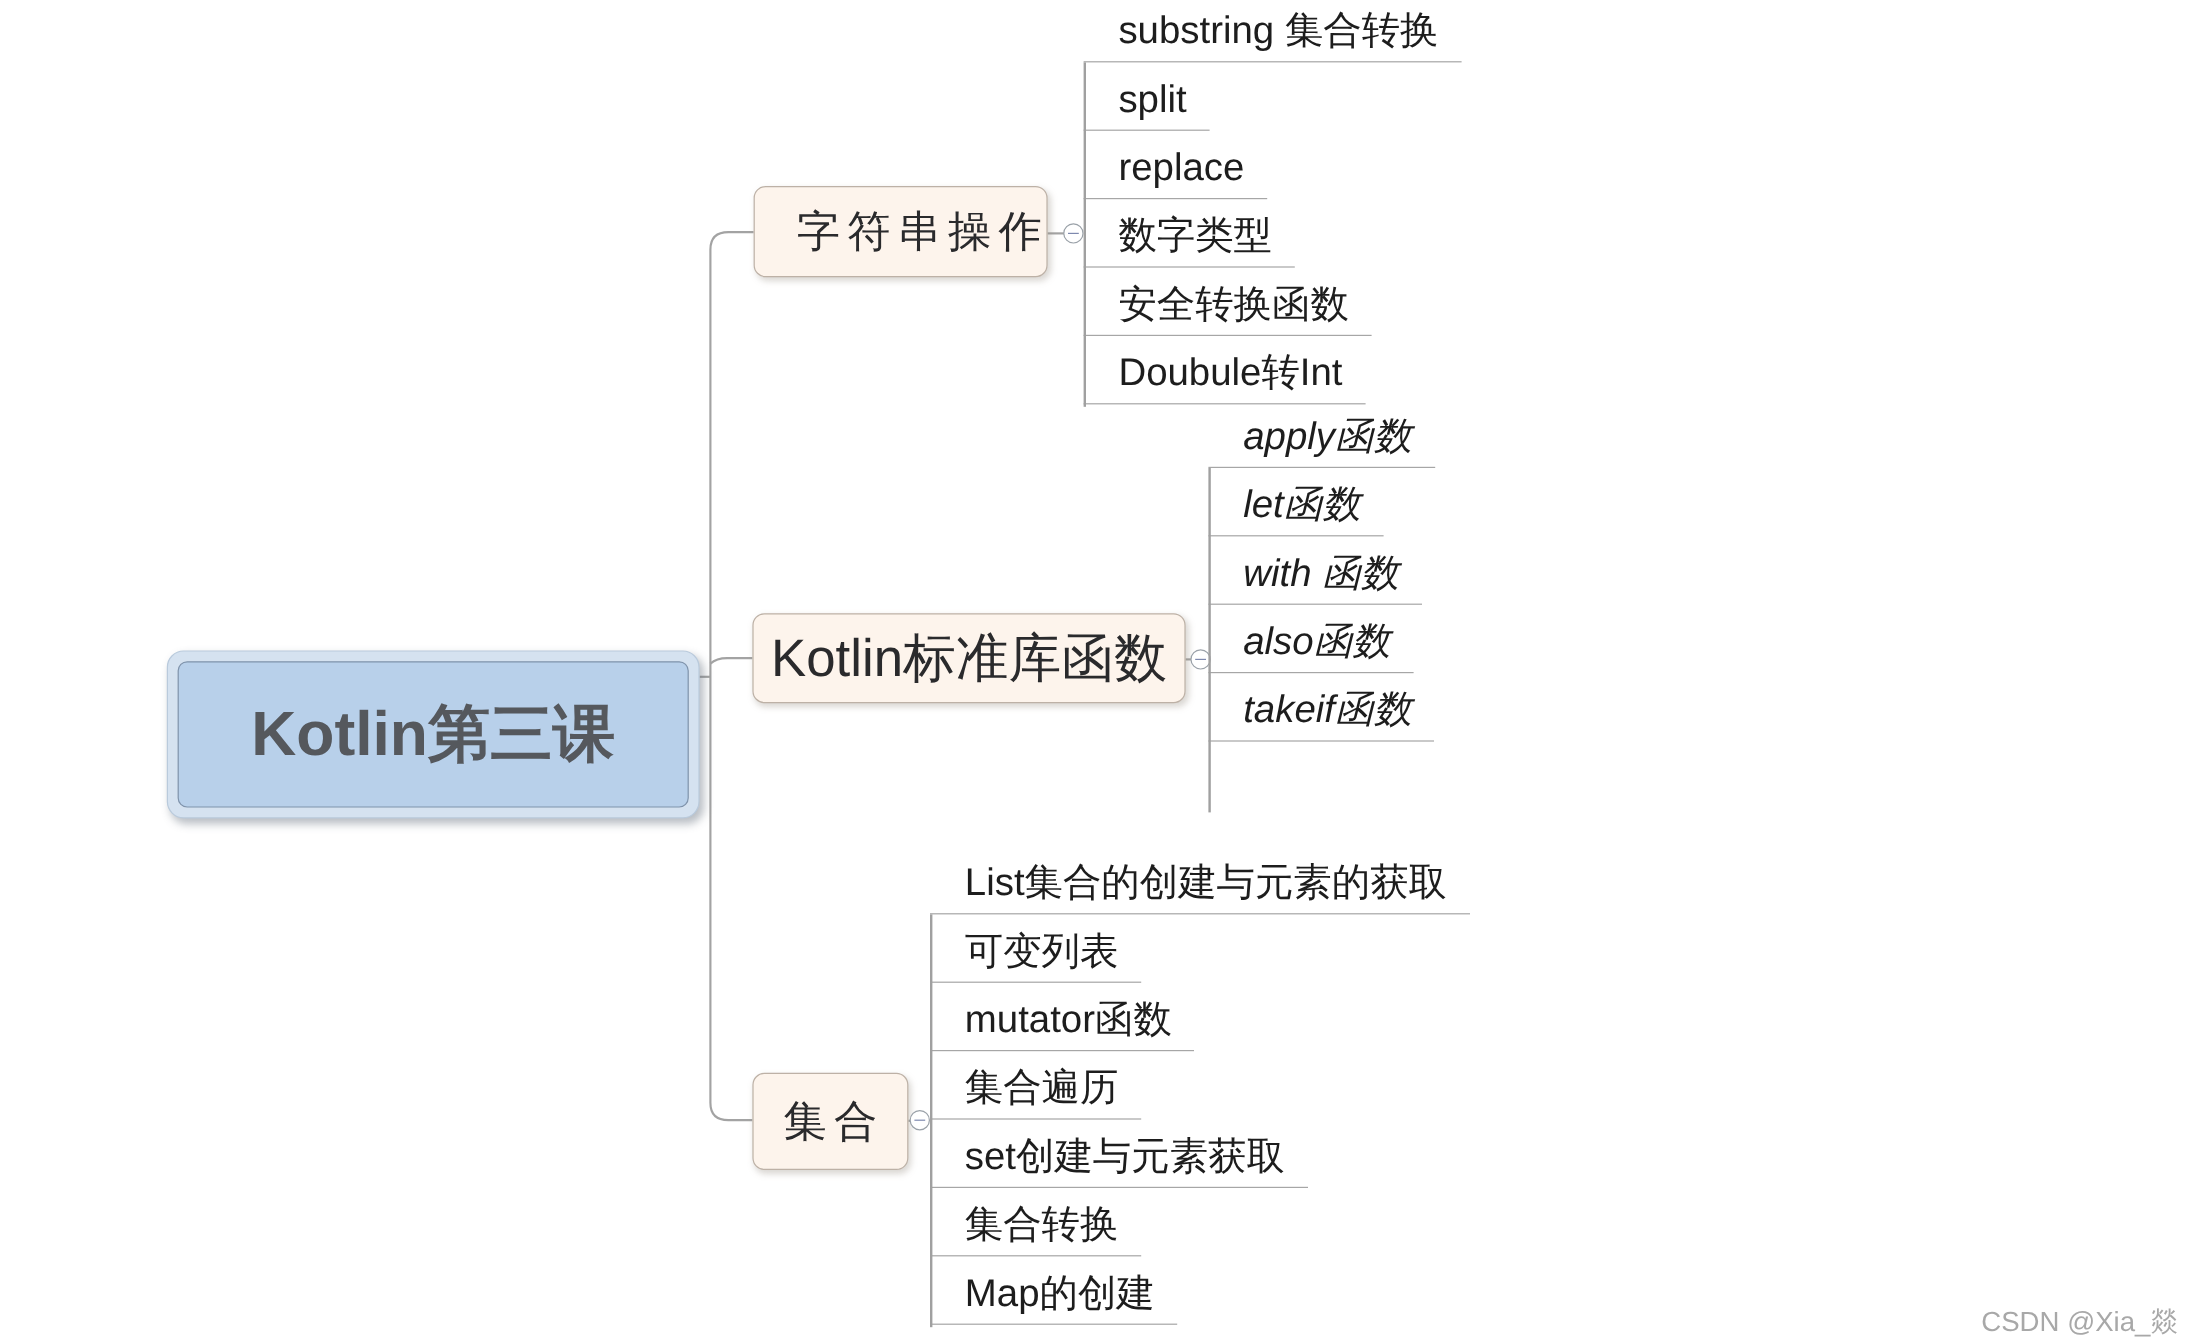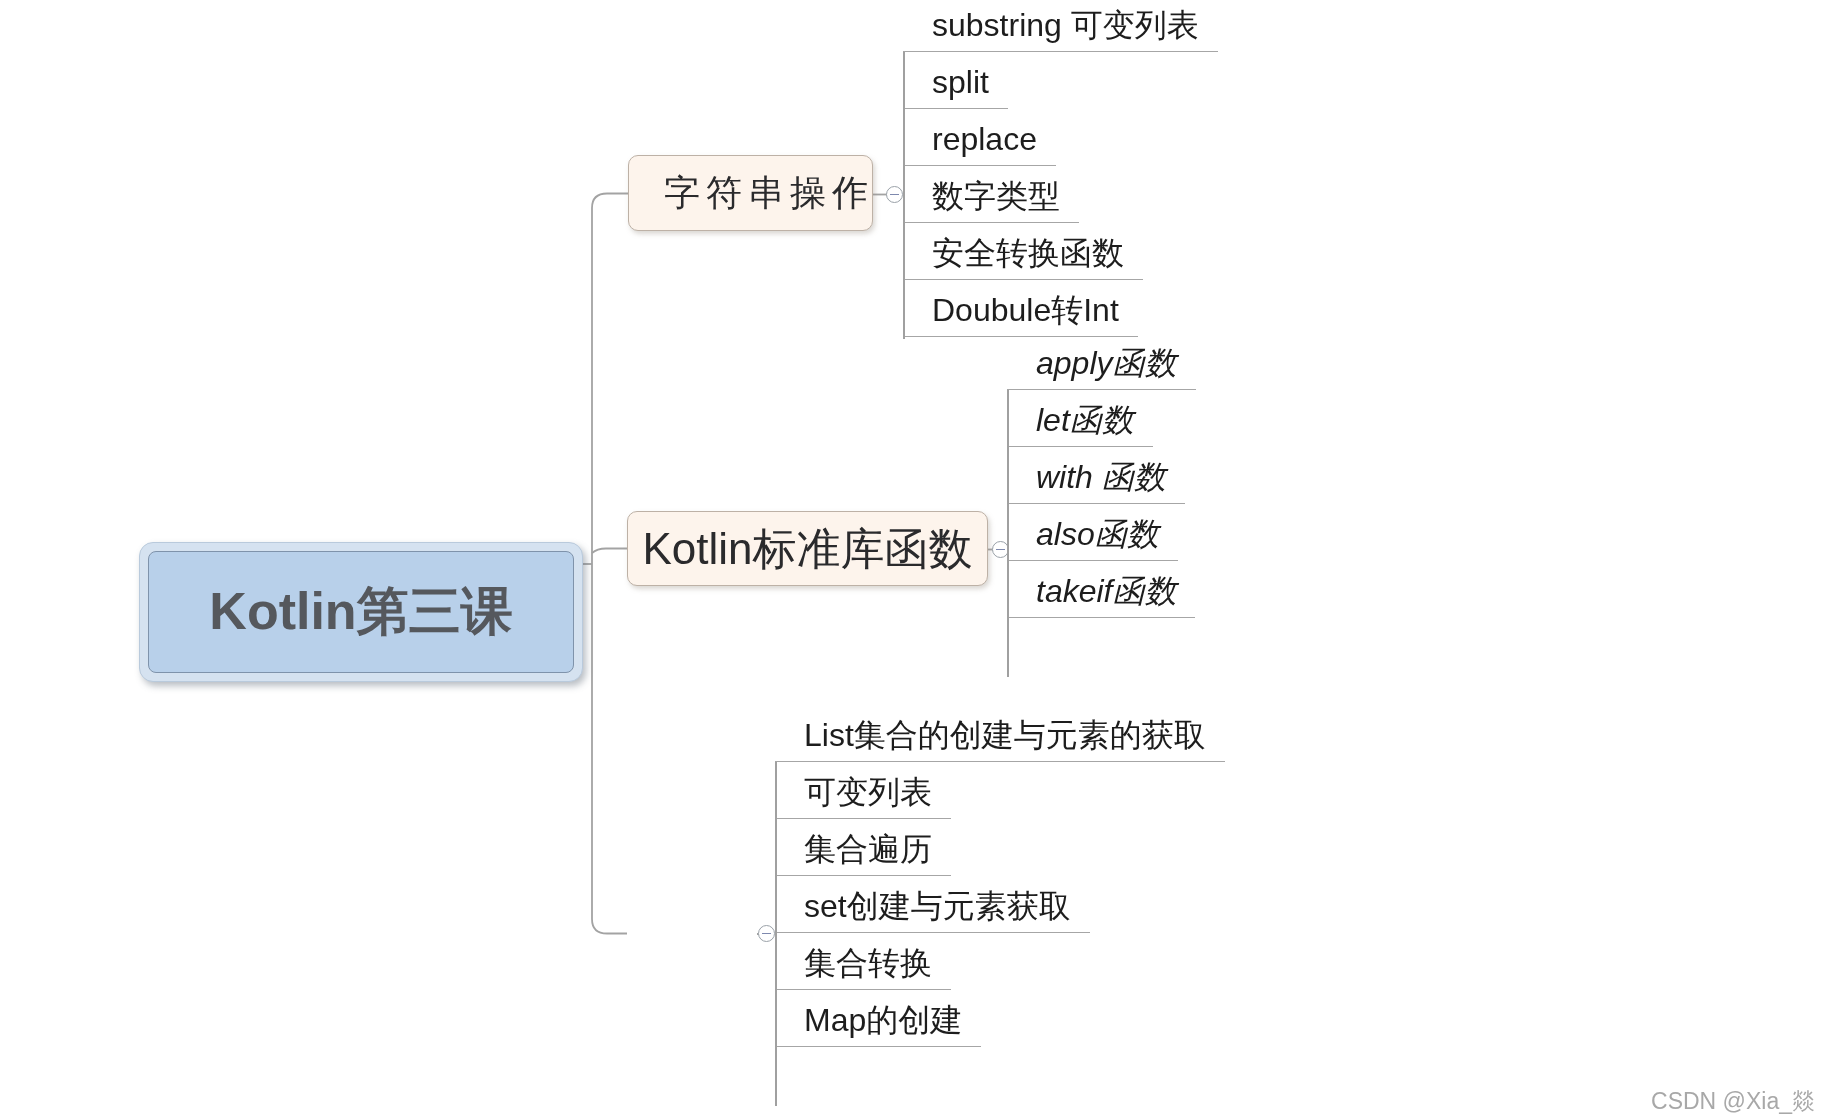--- a/index.html
+++ b/index.html
@@ -95,34 +95,37 @@
       <span class="root-label">Kotlin第三课</span>
     </div>
   </div>
 
   <div class="branch-box box-1 cjk">
     <span class="branch-label">字符串操作</span>
   </div>
   <div class="branch-box box-2">
     <span class="branch-label">Kotlin标准库函数</span>
   </div>
+  <div class="branch-box box-3 cjk">
+    <span class="branch-label">集合</span>
+  </div>
 
   <div class="collapse-btn btn-1">
     <span class="minus"></span>
   </div>
   <div class="collapse-btn btn-2">
     <span class="minus"></span>
   </div>
   <div class="collapse-btn btn-3">
     <span class="minus"></span>
   </div>
 
   <div class="children-group grp-1">
       <div class="child-row">
-        <span class="child-label">substring 可变列表</span>
+        <span class="child-label">substring 集合转换</span>
       </div>
       <div class="child-row">
         <span class="child-label">split</span>
       </div>
       <div class="child-row">
         <span class="child-label">replace</span>
       </div>
       <div class="child-row">
         <span class="child-label">数字类型</span>
       </div>
@@ -153,20 +156,23 @@
       <div class="vline" style="top: 57px; height: 287px;"></div>
     </div>
   <div class="children-group grp-3">
       <div class="child-row">
         <span class="child-label">List集合的创建与元素的获取</span>
       </div>
       <div class="child-row">
         <span class="child-label">可变列表</span>
       </div>
       <div class="child-row">
+        <span class="child-label">mutator函数</span>
+      </div>
+      <div class="child-row">
         <span class="child-label">集合遍历</span>
       </div>
       <div class="child-row">
         <span class="child-label">set创建与元素获取</span>
       </div>
       <div class="child-row">
         <span class="child-label">集合转换</span>
       </div>
       <div class="child-row">
         <span class="child-label">Map的创建</span>

